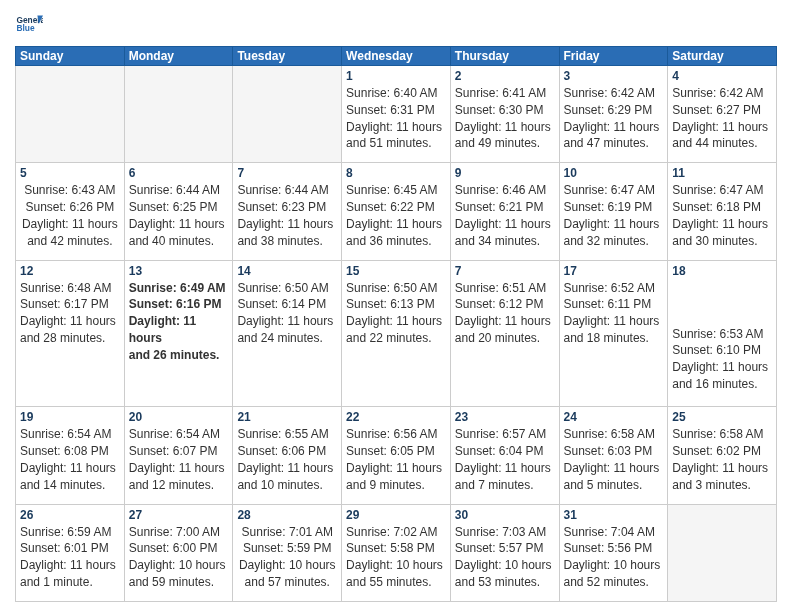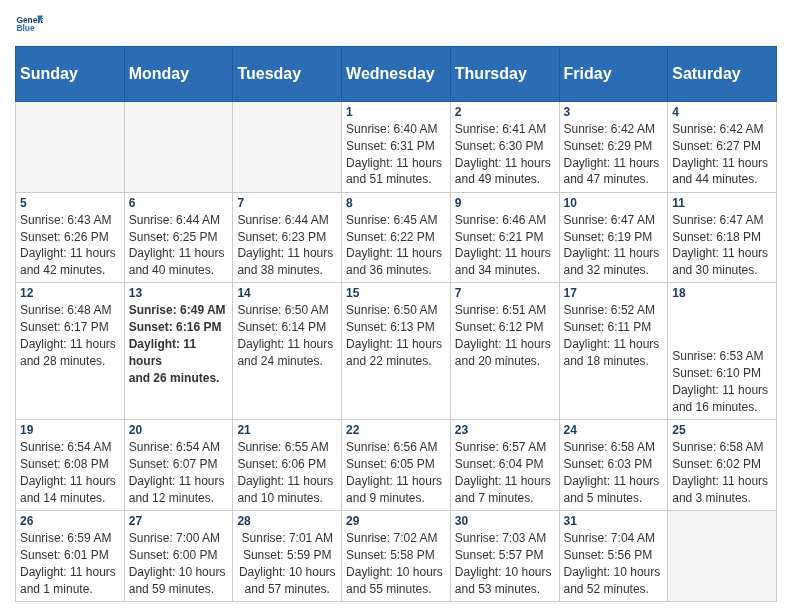--- a/index.html
+++ b/index.html
@@ -48,23 +48,23 @@
     .calendar {
       flex: 1;
       border: 1px solid #ccc;
       border-collapse: collapse;
       width: 100%;
       table-layout: fixed;
     }
     .calendar th {
       background: #2a6db5;
       color: #fff;
-      font-size: 16px;
+      font-size: 12px;
       font-weight: bold;
-      padding: 18px 4px;
+      padding: 2px 4px;
       text-align: left;
       border: 1px solid #1a5a9a;
       margin-left: 28px;
     }
     .calendar td {
       vertical-align: top;
       border: 1px solid #ccc;
       padding: 3px 4px;
       font-size: 9.5px;
       color: #333;
@@ -146,21 +146,21 @@
             <div class="day-number">4</div>
             <div class="cell-text" style="white-space: pre-line;">Sunrise: 6:42 AM
 Sunset: 6:27 PM
 Daylight: 11 hours
 and 44 minutes.</div>
           </td>
         </tr>
         <tr>
           <td>
             <div class="day-number">5</div>
-            <div class="cell-text" style="white-space: pre-line;">Sunrise: 6:43 AM
+            <div class="cell-text" style="white-space: pre-line; text-align: center;">Sunrise: 6:43 AM
 Sunset: 6:26 PM
 Daylight: 11 hours
 and 42 minutes.</div>
           </td>
           <td>
             <div class="day-number">6</div>
             <div class="cell-text" style="white-space: pre-line;">Sunrise: 6:44 AM
 Sunset: 6:25 PM
 Daylight: 11 hours
 and 40 minutes.</div>

